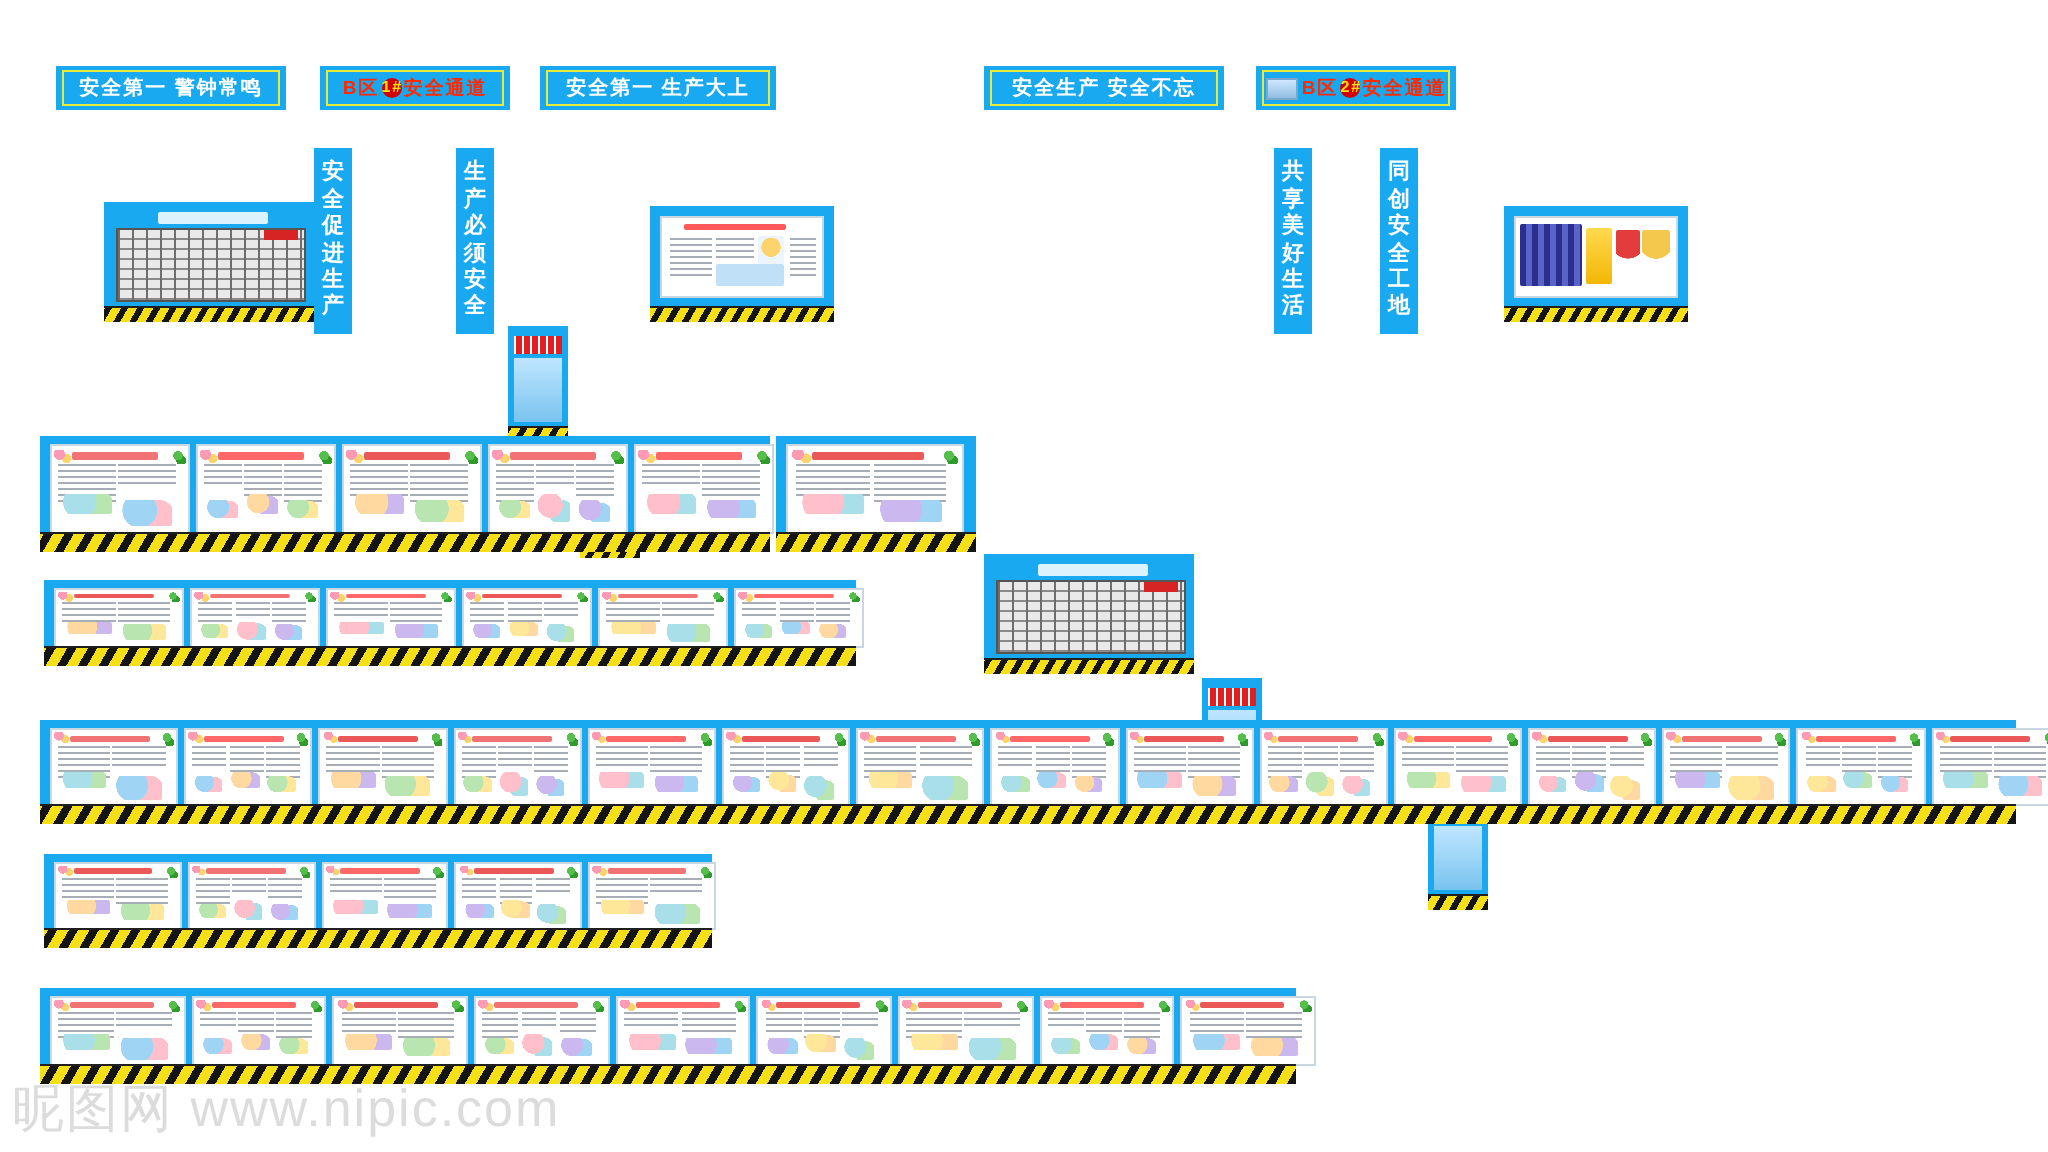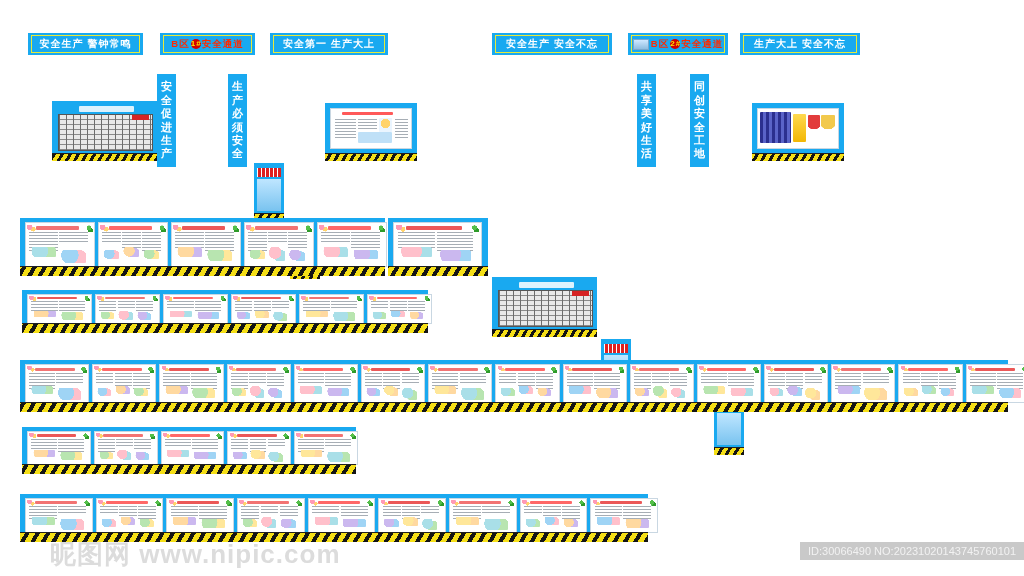--- a/index.html
+++ b/index.html
@@ -127,36 +127,36 @@
     background-image:repeating-linear-gradient(90deg,#fff 0 1px,transparent 1px 4px);
   }
   .vposter .body{
     position:absolute;left:10%;top:27%;width:80%;height:55%;
     background:linear-gradient(#bfe6ff,#79c3ef);
   }
 
   
   .wm{
     position:absolute;left:6px;bottom:4px;
-    font-size:26px;font-weight:bold;color:#dcdcdc;
-    letter-spacing:1px;white-space:nowrap;user-select:none;margin-left:44px;
+    font-size:26px;font-weight:normal;color:#dcdcdc;
+    letter-spacing:1px;white-space:nowrap;user-select:none;
   }
   .idtag{
     position:absolute;right:0;bottom:16px;
     background:#c9c9c9;color:#f2f2f2;
     font-size:11px;padding:3px 8px;white-space:nowrap;
   }
 </style>
 </head>
 <body>
 
 <div class="stage">
 
   <div class="abs slogan" style="left:28px;top:33px;width:115px;height:22px;">
-    <div class="inner">安全生产  警钟常鸣</div>
+    <div class="inner">安全第一  警钟常鸣</div>
   </div>
 
   <div class="abs slogan accent" style="left:160px;top:33px;width:95px;height:22px;">
     <div class="inner">
       <span>B区</span>
         <span class="hl">1#</span>
         <span>安全通道</span>
     </div>
   </div>
 
@@ -170,23 +170,20 @@
 
   <div class="abs slogan accent" style="left:628px;top:33px;width:100px;height:22px;">
     <div class="inner">
       <span class="mini"></span>
         <span>B区</span>
         <span class="hl">2#</span>
         <span>安全通道</span>
     </div>
   </div>
 
-  <div class="abs slogan" style="left:740px;top:33px;width:120px;height:22px;">
-    <div class="inner">生产大上  安全不忘</div>
-  </div>
 
   <div class="abs sched" style="left:52px;top:101px;width:105px;height:60px;">
     <div class="sttl"></div>
     <div class="grid"></div>
     <div class="red"></div>
     <div class="hazard thin"></div>
   </div>
 
   <div class="abs pillar" style="left:157px;top:74px;width:19px;height:93px;">
     <span>安</span>
@@ -709,15 +706,14 @@
             <div class="imgblock" style="left: 6%; top: 56%; width: 38%; height: 22%; background: radial-gradient(circle at 38% 40%, rgb(159, 212, 245) 0px, rgb(159, 212, 245) 48%, transparent 49%), radial-gradient(circle at 72% 65%, rgb(255, 192, 203) 0px, rgb(255, 192, 203) 42%, transparent 43%);"></div>
             <div class="txtblock" style="left: 49%; top: 22%; width: 42%; height: 44%;"></div>
             <div class="imgblock" style="left: 50%; top: 62%; width: 38%; height: 27%; background: radial-gradient(circle at 38% 40%, rgb(255, 217, 160) 0px, rgb(255, 217, 160) 48%, transparent 49%), radial-gradient(circle at 72% 65%, rgb(203, 184, 239) 0px, rgb(203, 184, 239) 42%, transparent 43%);"></div>
           </div>
         </div>
         <div class="hazard"></div>
       </div>
     </div>
 
   <div class="wm">昵图网 www.nipic.com</div>
-  <div class="idtag">ID:30066490 NO:20231020143745760101</div>
 
 </div>
 
 </body></html>

